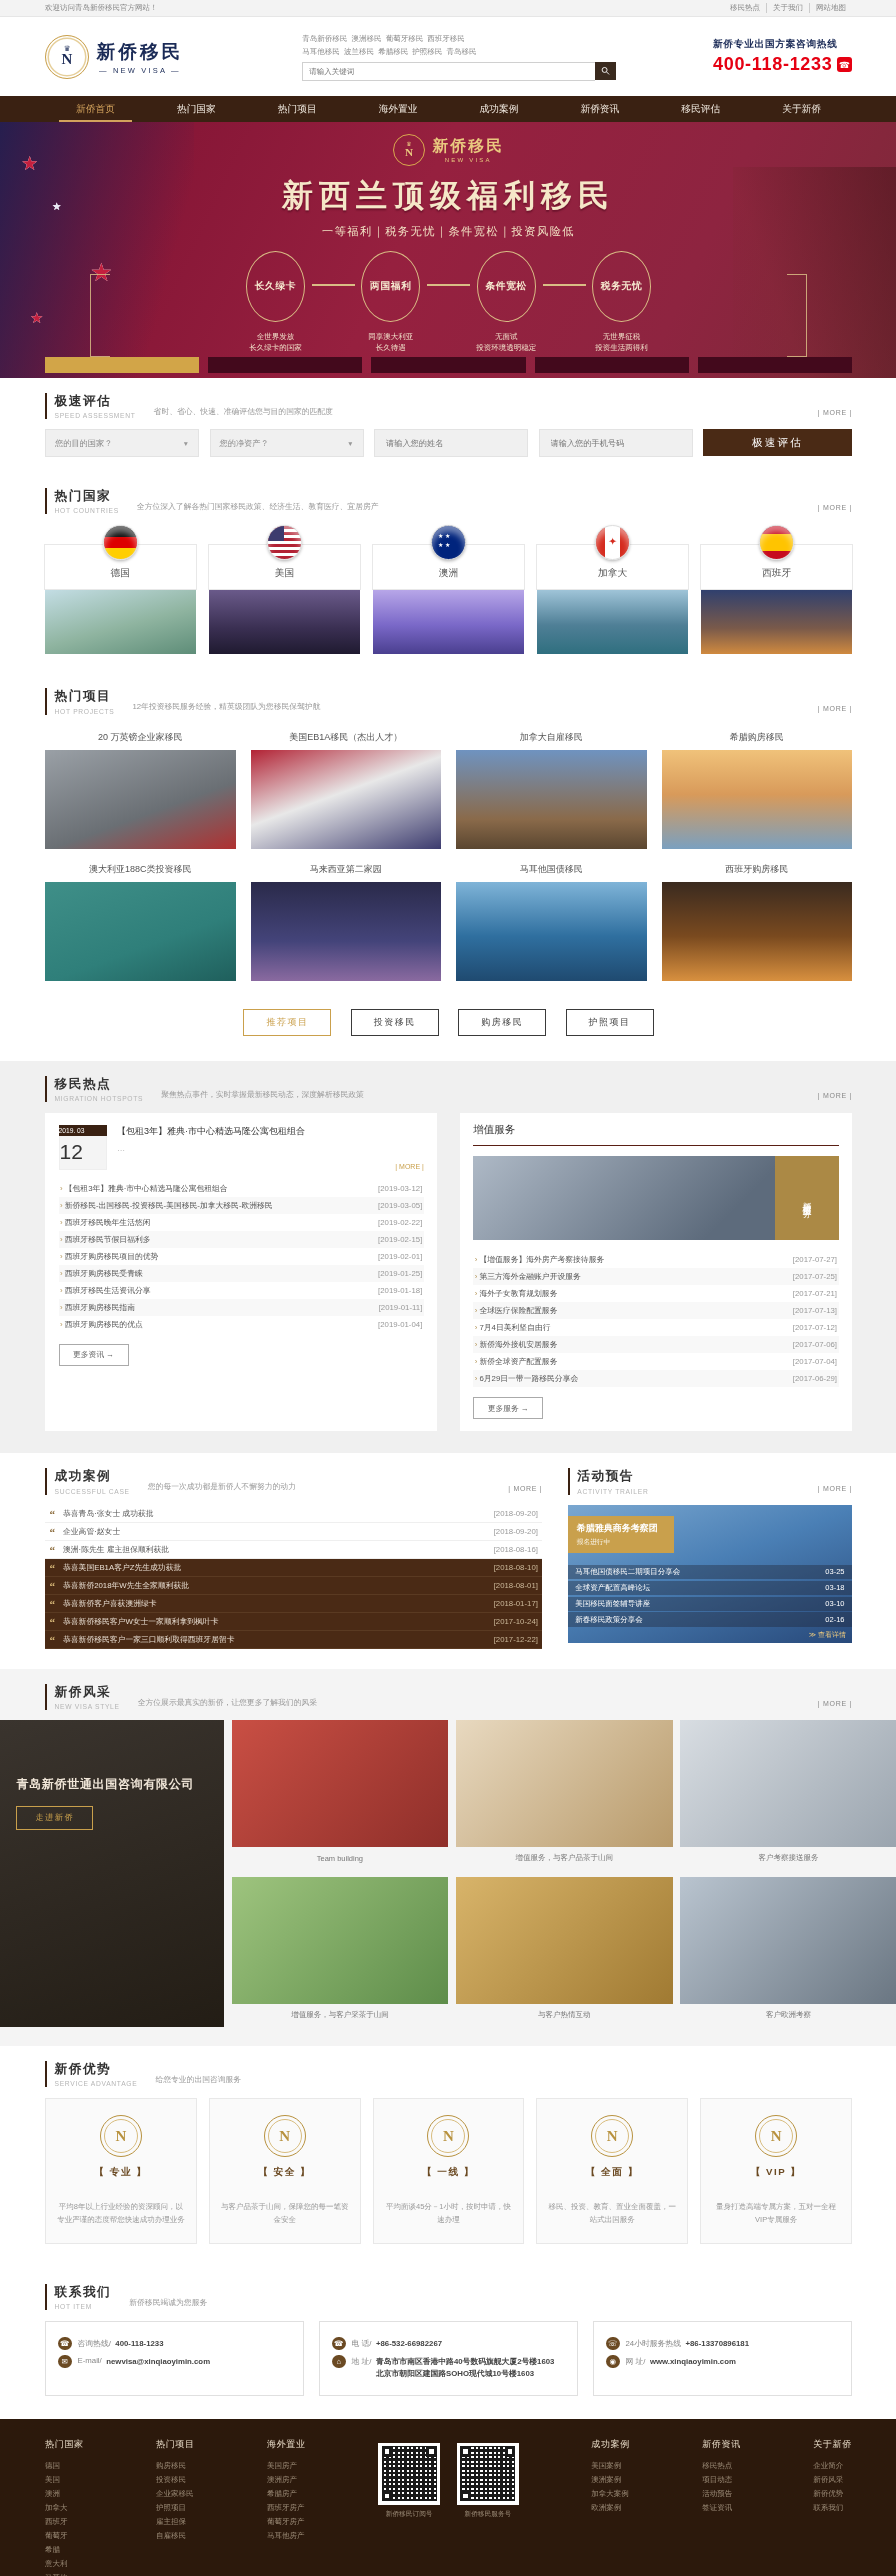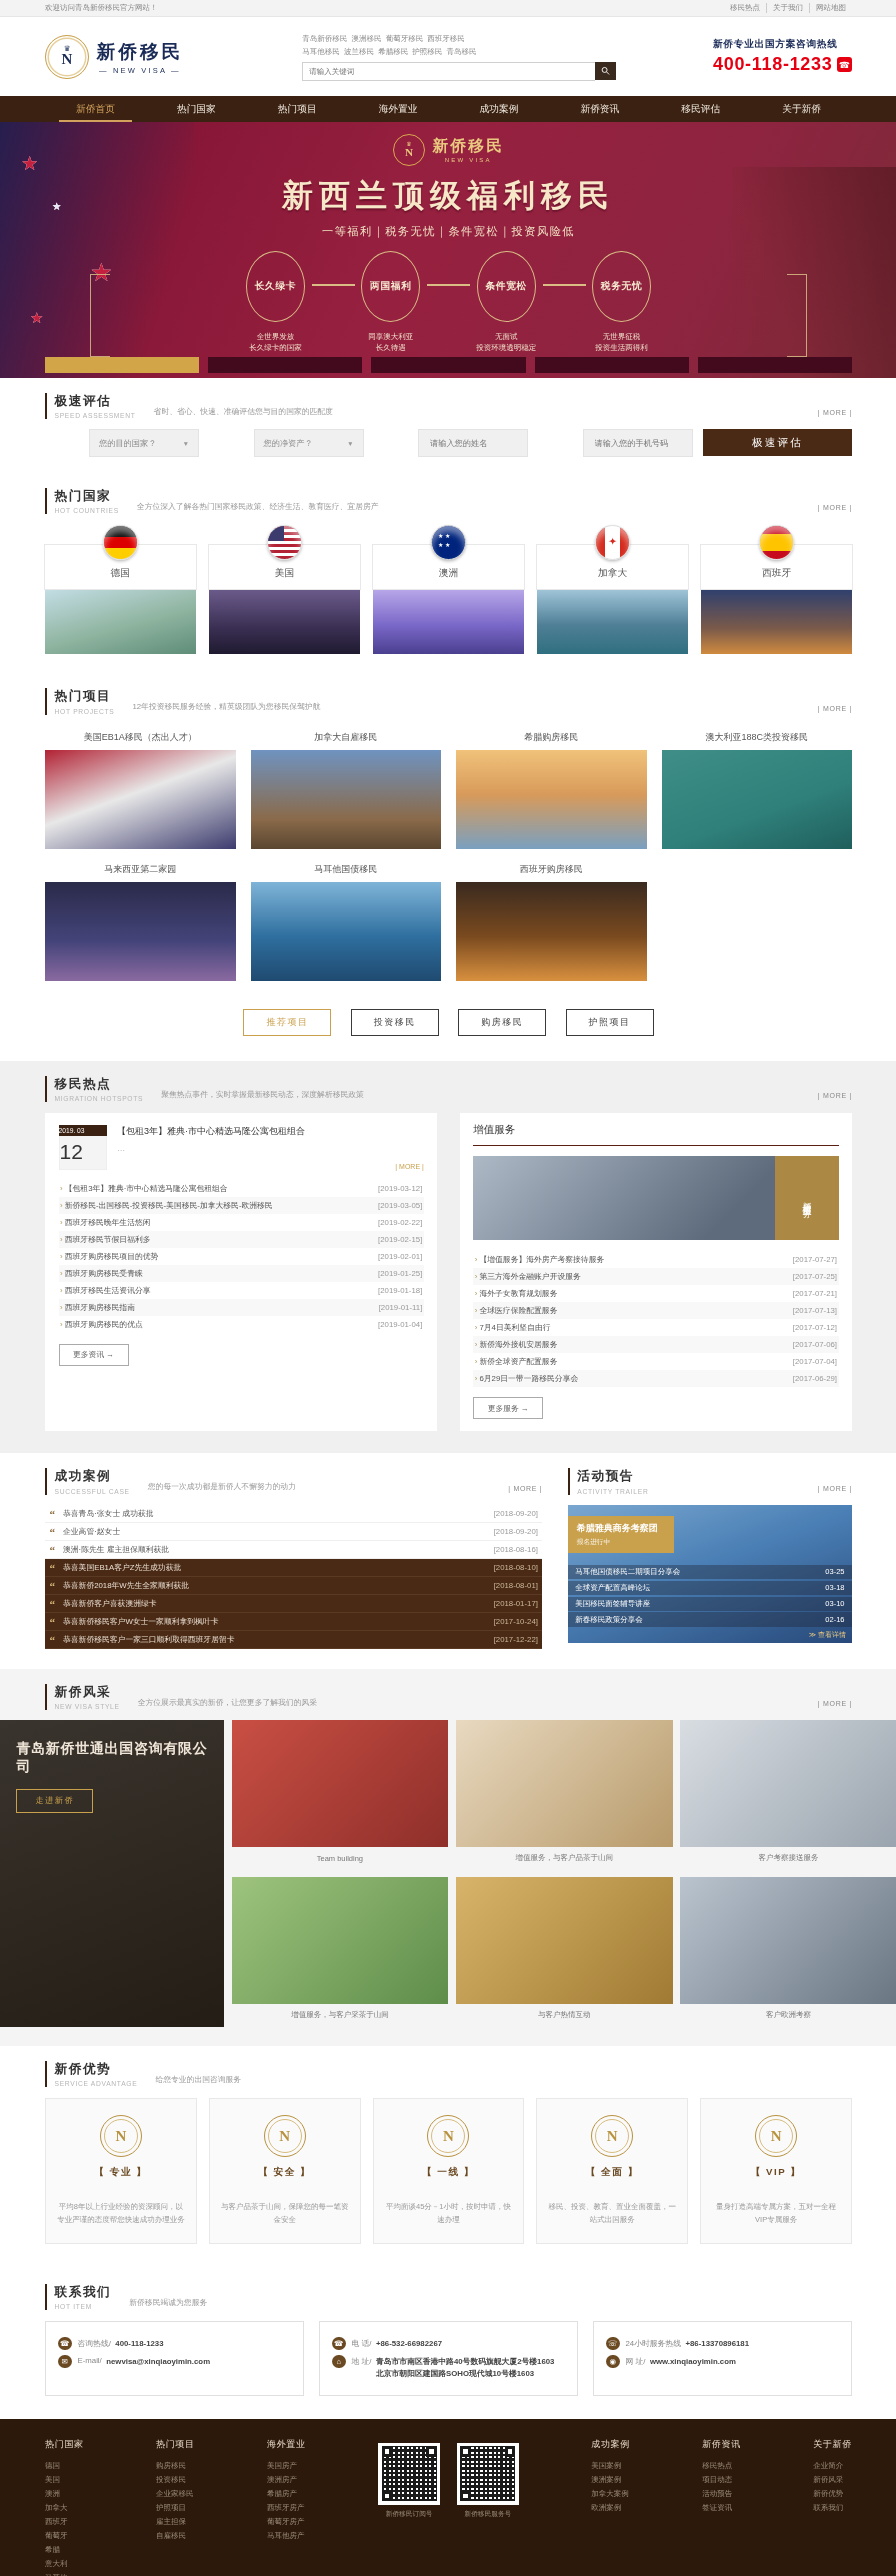--- a/index.html
+++ b/index.html
@@ -66,21 +66,21 @@
   .hero-tab.on{background:#d2a548;}
   
   .sec-head{display:flex;align-items:flex-end;padding:15px 0 10.5px;position:relative;}
   .sec-title{border-left:2.2px solid #3a2112;padding-left:7.5px;}
   .sec-title .cn{font-size:12.7px;font-weight:bold;color:#333;letter-spacing:1.5px;}
   .sec-title .en{font-size:6.7px;color:#b5b5b5;letter-spacing:0.7px;margin-top:2.2px;}
   .sec-desc{font-size:7.8px;color:#999;margin-left:18px;padding-bottom:2.2px;}
   .sec-more{position:absolute;right:0;bottom:13.5px;font-size:7px;color:#888;letter-spacing:0.7px;cursor:pointer;}
   
   .assess-form{display:flex;gap:10.5px;padding-bottom:16.4px;}
-  .sel,.inp{flex:1;height:25.4px;background:#f0f0f0;border:0.7px solid #e3e3e3;font-size:8.2px;color:#888;display:flex;align-items:center;padding:0 9px;justify-content:space-between;margin-left:44px;}
+  .sel,.inp{flex:1;height:25.4px;background:#f0f0f0;border:0.7px solid #e3e3e3;font-size:8.2px;color:#888;display:flex;align-items:center;padding:0 9px;justify-content:space-between;}
   .inp input{border:none;background:transparent;font-size:8.2px;color:#666;outline:none;width:100%;}
   .sel .caret{color:#999;font-size:6.7px;}
   .assess-btn{width:149px;height:27px;background:#4a2a15;color:#fff;border:none;font-size:10.5px;letter-spacing:2.2px;cursor:pointer;}
   
   .country-row{display:flex;gap:13.5px;padding-bottom:19.4px;}
   .country{flex:1;display:flex;flex-direction:column;align-items:center;cursor:pointer;}
   .flag{width:33px;height:33px;border-radius:50%;box-shadow:0 1.5px 3px rgba(0,0,0,.25), inset 0 6px 6px rgba(255,255,255,.45);border:0.7px solid #ddd;z-index:2;position:relative;overflow:hidden;}
   .c-de .flag{background:linear-gradient(#111 33%,#dd0000 33% 66%,#ffce00 66%);}
   .c-us .flag{background:repeating-linear-gradient(#b22234 0 3px,#fff 3px 6px);}
   .c-us .flag::after{content:"";position:absolute;left:0;top:0;width:16.4px;height:15px;background:#3c3b6e;}
@@ -136,21 +136,21 @@
   .act-hl{position:absolute;left:0;top:10.5px;background:#c9a04c;color:#fff;padding:6px 9px;width:88px;}
   .act-hl .t{font-size:9px;font-weight:bold;}
   .act-hl .s{font-size:6.7px;margin-top:3px;opacity:.9;}
   .act-rows{position:absolute;left:0;right:0;bottom:16.4px;}
   .act-row{display:flex;justify-content:space-between;font-size:7.5px;color:#fff;background:rgba(30,30,40,.35);padding:2.2px 7.5px;margin-top:1.5px;}
   .act-detail{position:absolute;right:6px;bottom:3px;color:#e9c87f;font-size:7px;}
   
   .stylewrap{background:#f4f4f4;padding-bottom:19.4px;}
   .mosaic{display:grid;grid-template-columns:224px 1fr 1fr 1fr;gap:7.5px;width:897px;}
   .intro-card{grid-row:1 / 3;background:linear-gradient(160deg,#3a342e,#231d15);padding:19.4px 16.4px;color:#cfc6ba;}
-  .intro-card .ic-t{font-size:14px;font-weight:bold;color:#f0e6d8;letter-spacing:0.7px;}
+  .intro-card .ic-t{font-size:12px;font-weight:bold;color:#f0e6d8;letter-spacing:0.7px;margin-top:36px;}
   .intro-card .ic-p{font-size:7.5px;line-height:14px;margin-top:10.5px;text-align:justify;}
   .intro-btn{margin-top:13.5px;border:0.7px solid #c9a04c;color:#c9a04c;background:transparent;font-size:8.2px;padding:5.2px 18px;letter-spacing:1.5px;cursor:pointer;}
   .ph-cell{display:flex;flex-direction:column;}
   .ph-img{height:127px;}
   .ph-cap{height:22.4px;display:flex;align-items:center;justify-content:center;font-size:7.5px;color:#777;}
   
   .adv-grid{display:grid;grid-template-columns:repeat(5,1fr);gap:12px;padding-bottom:25.4px;}
   .adv-card{background:#fafafa;border:0.7px solid #e8e8e8;padding:16.4px 10.5px;text-align:center;}
   .badge{width:40px;height:40px;margin:0 auto;border:1.5px solid #b8923f;border-radius:50%;display:flex;align-items:center;justify-content:center;color:#b8923f;position:relative;}
   .badge::after{content:"";position:absolute;inset:3px;border:0.7px solid #d8bc7e;border-radius:50%;}
@@ -375,20 +375,24 @@
   <div class="container">
     <div class="sec-head">
       <div class="sec-title">
         <div class="cn">热门项目</div>
         <div class="en">HOT PROJECTS</div>
       </div>
       <div class="sec-desc">12年投资移民服务经验，精英级团队为您移民保驾护航</div>
       <div class="sec-more">| MORE |</div>
     </div>
     <div class="proj-grid">
+      <div class="proj">
+          <div class="ptitle">20 万英镑企业家移民</div>
+          <div class="pimg" style="background: linear-gradient(160deg, rgb(154, 160, 166) 0%, rgb(106, 111, 116) 60%, rgb(176, 48, 48) 100%);"></div>
+        </div>
         <div class="proj">
           <div class="ptitle">美国EB1A移民（杰出人才）</div>
           <div class="pimg" style="background: linear-gradient(160deg, rgb(178, 34, 52) 0%, rgb(232, 232, 232) 45%, rgb(60, 59, 110) 100%);"></div>
         </div>
         <div class="proj">
           <div class="ptitle">加拿大自雇移民</div>
           <div class="pimg" style="background: linear-gradient(rgb(111, 147, 192) 0%, rgb(138, 106, 74) 70%, rgb(90, 70, 48) 100%);"></div>
         </div>
         <div class="proj">
           <div class="ptitle">希腊购房移民</div>

